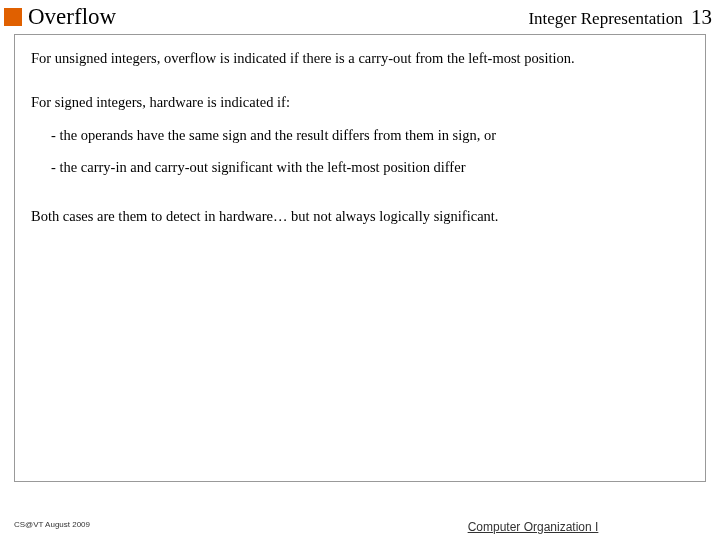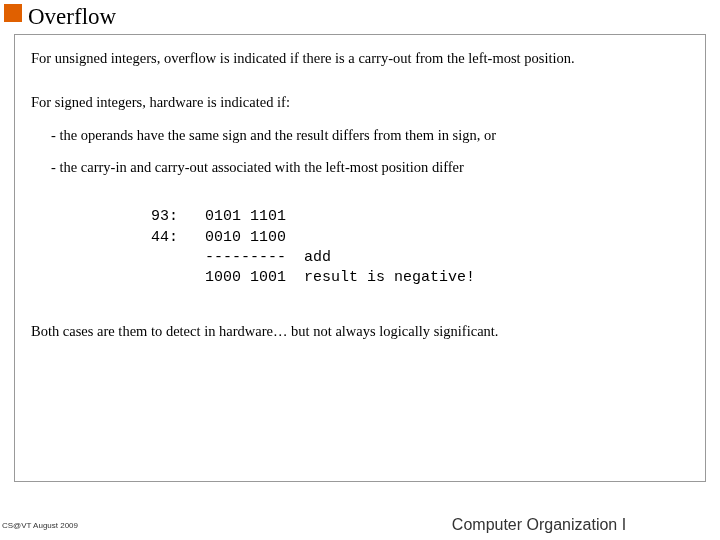--- a/index.html
+++ b/index.html
@@ -6,21 +6,21 @@
   body {
     width: 720px;
     height: 540px;
     background: #ffffff;
     font-family: "Times New Roman", Times, serif;
     position: relative;
     overflow: hidden;
   }
   .header {
     display: flex;
-    align-items: flex-start;
+    align-items: center;
     padding: 4px 8px 2px 4px;
   }
   .orange-block {
     width: 18px;
     height: 18px;
     background: #e06000;
     margin-right: 6px;
     flex-shrink: 0;
   }
   .title {
@@ -66,47 +66,47 @@
     white-space: pre;
     margin-left: 120px;
     line-height: 1.35;
     margin-bottom: 34px;
   }
   .footer {
     position: absolute;
     bottom: 6px;
     left: 0;
     width: 720px;
-    padding: 0 2px;
+    padding: 0 14px;
     display: flex;
-    align-items: center;
+    align-items: flex-start;
     font-size: 8px;
     color: #333;
     font-family: Arial, Helvetica, sans-serif;
   }
   .footer-left { flex: 1; text-align: left; }
-  .footer-center { flex: 1; text-align: center; font-size: 16px; }
+  .footer-center { flex: 1; text-align: center; font-size: 12px; text-decoration: underline; }
   .footer-right { flex: 1; text-align: right; }
 </style>
 </head>
 <body>
 
 <div class="header">
   <div class="orange-block"></div>
   <div class="title">Overflow</div>
+  <div class="header-right">
+    <span>Integer Representation</span>
+    <span class="slide-num">13</span>
+  </div>
 </div>
 
 <div class="content">
   <p class="para">For unsigned integers, overflow is indicated if there is a carry-out from the left-most position.</p>
   <p class="para2">For signed integers, hardware is indicated if:</p>
   <p class="bullet">-   the operands have the same sign and the result differs from them in sign, or</p>
-  <p class="bullet-last">-   the carry-in and carry-out associated with the left-most position differ</p>
-  <div class="mono-block">93:   0101 1101
-44:   0010 1100
-      ---------  add
-      1000 1001  result is negative!</div>
+  <p class="bullet-last">-   the carry-in and carry-out significant with the left-most position differ</p>
   <p>Both cases are them to detect in hardware… but not always logically significant.</p>
 </div>
 
 <div class="footer">
   <div class="footer-left">CS@VT August 2009</div>
   <div class="footer-center">Computer Organization I</div>
 </div>
 
 </body></html>

